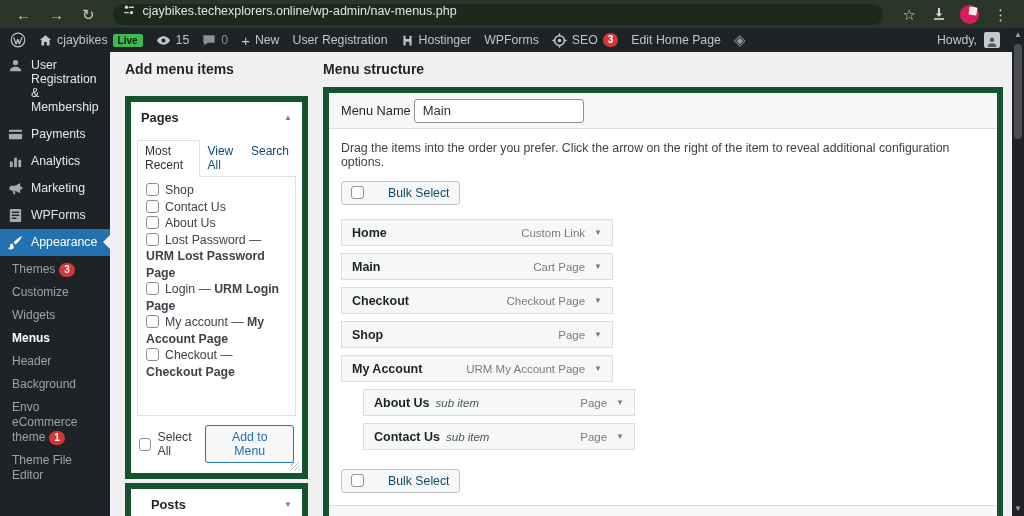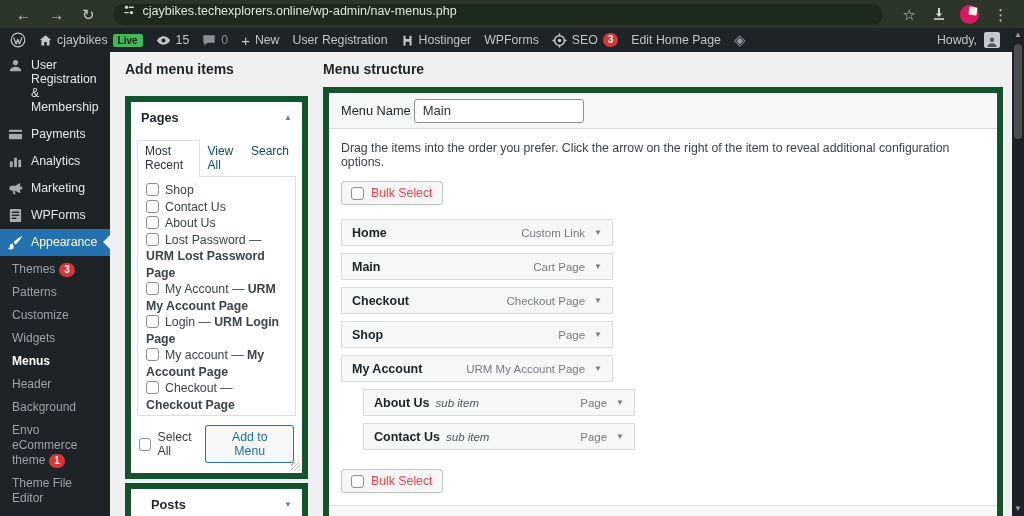--- a/index.html
+++ b/index.html
@@ -61,21 +61,21 @@
   .acc-panel { margin-top:4px;padding-left:10px; }
 
   
   #col-right { position:absolute; left:213px; top:9px; width:680px; }
   #structure-panel { margin-top:10px; height:600px; }
   #name-row { height:36px; background:#f6f7f7; border-bottom:1px solid #dcdcde; display:flex; align-items:center; padding:0 12px; gap:3px; }
   #name-row label { font-size:12.8px; color:#1d2327; }
   #menu-name-input { width:170px; height:24px; border:1px solid #8c8f94; border-radius:3px; padding:0 8px; font-size:13px; color:#2c3338; font-family:Liberation Sans, sans-serif; background:#fff; }
   #structure-body { padding:12px; }
   #drag-instruction { font-size:12.3px; color:#3c434a; }
-  .bulk-chip { display:inline-flex; align-items:flex-end; gap:7px; background:#f6f7f7; border:1px solid #c3c4c7; border-radius:3px; padding:4px 9px; font-size:12.3px; color:#ef4444; margin-top:12px; cursor:pointer; }
+  .bulk-chip { display:inline-flex; align-items:flex-start; gap:24px; background:#f6f7f7; border:1px solid #c3c4c7; border-radius:3px; padding:4px 9px; font-size:12.3px; color:#0c4a6e; margin-top:12px; cursor:pointer; }
   .bulk-chip .cb { margin-right:0; }
   #menu-items { margin-top:14px; }
   .menu-bar { width:272px; height:27px; background:#f6f7f7; border:1px solid #dcdcde; display:flex; align-items:center; padding:0 10px; margin-bottom:7px; cursor:move; }
   .menu-bar.sub { margin-left:22px; }
   .mi-label { font-size:12.5px; font-weight:bold; color:#1d2327; }
   .mi-subtag { font-size:11.5px; font-style:italic; color:#50575e; margin-left:6px; }
   .mi-type { margin-left:auto; font-size:11.5px; color:#787c82; }
   .mi-arrow { font-size:8px; color:#787c82; margin-left:9px; cursor:pointer; }
   #structure-footer { margin-top:12px; border-top:1px solid #dcdcde; background:#f6f7f7; margin-left:-12px; margin-right:-12px; padding:11px 12px; display:flex; align-items:center; gap:15px; }
   #save-menu { background:#2271b1; border:1px solid #2271b1; color:#fff; font-size:12.5px; padding:5px 11px; border-radius:3px; cursor:pointer; font-family:inherit; }
@@ -224,21 +224,20 @@
         <path d="M15 1c-3.2 1.2-7.6 4.8-9 7l2 2c2.2-1.4 5.8-5.8 7-9z"></path>
         <path d="M5.2 9.2c-1.8-.2-3.2 1-3.2 2.8 0 1.2-.8 2-2 2.2 1.2 1.2 3.4 1.8 5 .8 1.4-.9 1.6-3.2.2-4.6z"></path>
       </svg>
     <span>Appearance</span>
   </div>
 
   <div class="sb-sub">
 
       <div class="sub-item"><span>Themes</span><span class="red-badge sb-badge">3</span></div>
 
-      <div class="sub-item"><span>Patterns</span></div>
 
       <div class="sub-item"><span>Customize</span></div>
 
       <div class="sub-item"><span>Widgets</span></div>
 
       <div class="sub-item current"><span>Menus</span></div>
 
       <div class="sub-item"><span>Header</span></div>
 
       <div class="sub-item"><span>Background</span></div>
@@ -274,21 +273,20 @@
       <div id="pages-list">
 
           <label class="pg-item"><span class="cb"></span><span>Shop</span></label>
 
           <label class="pg-item"><span class="cb"></span><span>Contact Us</span></label>
 
           <label class="pg-item"><span class="cb"></span><span>About Us</span></label>
 
           <label class="pg-item"><span class="cb"></span><span>Lost Password — </span><b>URM Lost Password Page</b></label>
 
-          <label class="pg-item"><span class="cb"></span><span>My Account — </span><b>URM My Account Page</b></label>
 
           <label class="pg-item"><span class="cb"></span><span>Login — </span><b>URM Login Page</b></label>
 
 
           <label class="pg-item"><span class="cb"></span><span>My account — </span><b>My Account Page</b></label>
 
           <label class="pg-item"><span class="cb"></span><span>Checkout — </span><b>Checkout Page</b></label>
 
         </div>
       <div id="pages-footer">

